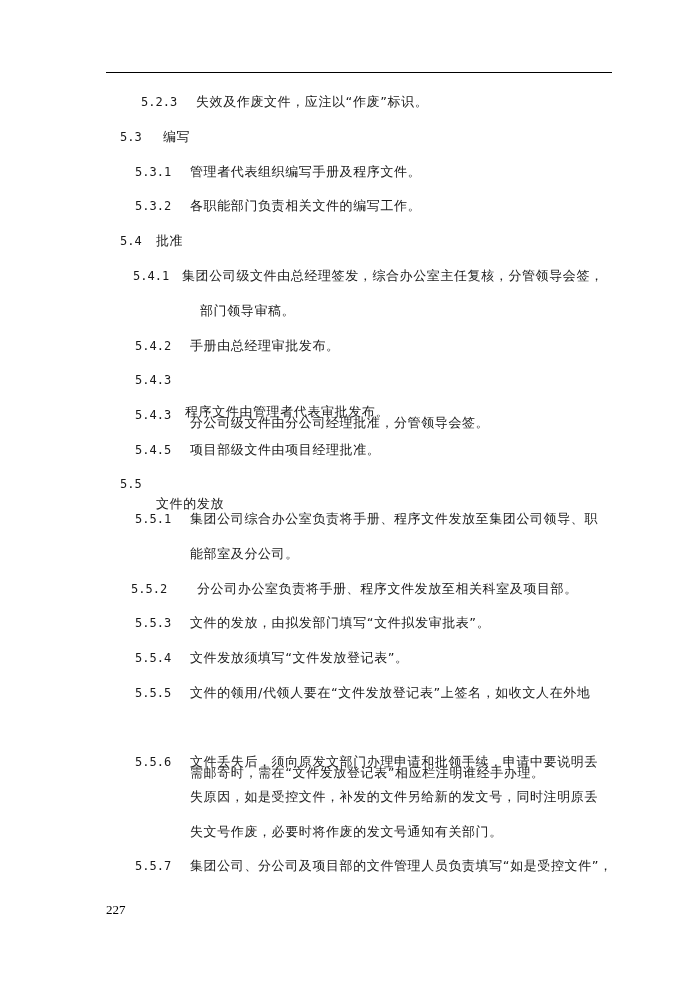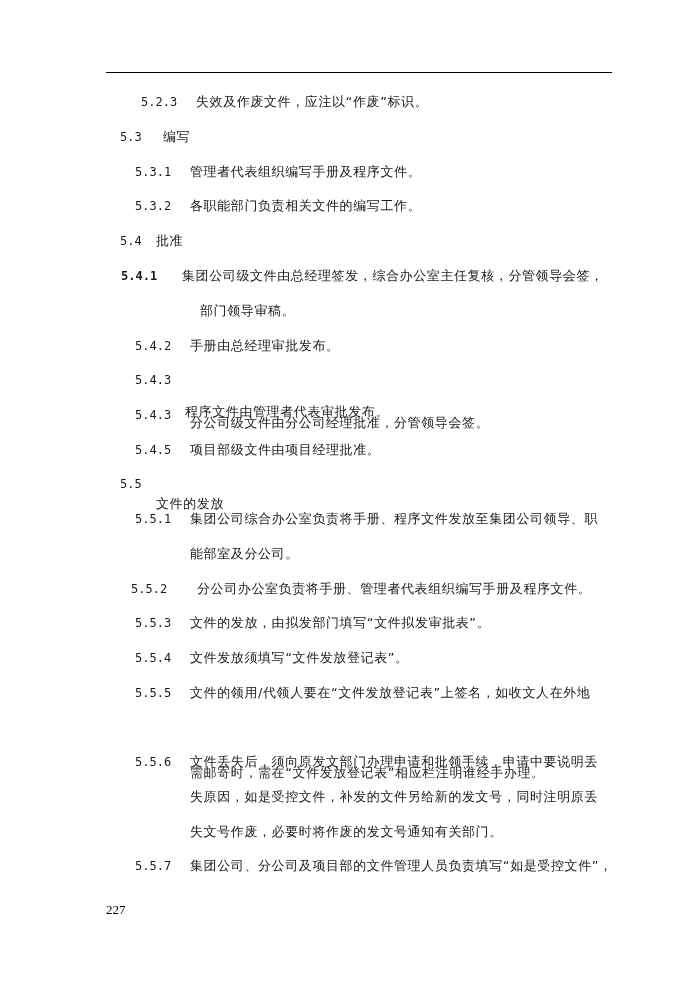--- a/index.html
+++ b/index.html
@@ -68,21 +68,21 @@
     </div>
     <div class="line" style="top: 198px; left: 0px;">
       <span class="num" style="left: 135px;">5.3.2</span>
       <span class="txt" style="left: 190px;">各职能部门负责相关文件的编写工作。</span>
     </div>
     <div class="line" style="top: 233px; left: 0px;">
       <span class="num" style="left: 120px;">5.4</span>
       <span class="txt" style="left: 156px;">批准</span>
     </div>
     <div class="line" style="top: 268px; left: 0px;">
-      <span class="num" style="left: 121px; font-weight: bold;">5.4.1</span>
+      <span class="num" style="left: 133px;">5.4.1</span>
       <span class="txt" style="left: 182px;">集团公司级文件由总经理签发，综合办公室主任复核，分管领导会签，</span>
     </div>
     <div class="line" style="top: 303px; left: 0px;">
       <span class="num" style="left: 135px;"></span>
       <span class="txt" style="left: 200px;">部门领导审稿。</span>
     </div>
     <div class="line" style="top: 338px; left: 0px;">
       <span class="num" style="left: 135px;">5.4.2</span>
       <span class="txt" style="left: 190px;">手册由总经理审批发布。</span>
     </div>
@@ -105,21 +105,21 @@
     <div class="line" style="top: 511px; left: 0px;">
       <span class="num" style="left: 135px;">5.5.1</span>
       <span class="txt" style="left: 190px;">集团公司综合办公室负责将手册、程序文件发放至集团公司领导、职</span>
     </div>
     <div class="line" style="top: 546px; left: 0px;">
       <span class="num" style="left: 135px;"></span>
       <span class="txt" style="left: 190px;">能部室及分公司。</span>
     </div>
     <div class="line" style="top: 581px; left: 0px;">
       <span class="num" style="left: 131px;">5.5.2</span>
-      <span class="txt" style="left: 197px;">分公司办公室负责将手册、管理者代表组织编写手册及程序文件。</span>
+      <span class="txt" style="left: 197px;">分公司办公室负责将手册、程序文件发放至相关科室及项目部。</span>
     </div>
     <div class="line" style="top: 615px; left: 0px;">
       <span class="num" style="left: 135px;">5.5.3</span>
       <span class="txt" style="left: 190px;">文件的发放，由拟发部门填写“文件拟发审批表”。</span>
     </div>
     <div class="line" style="top: 650px; left: 0px;">
       <span class="num" style="left: 135px;">5.5.4</span>
       <span class="txt" style="left: 190px;">文件发放须填写“文件发放登记表”。</span>
     </div>
     <div class="line" style="top: 685px; left: 0px;">

